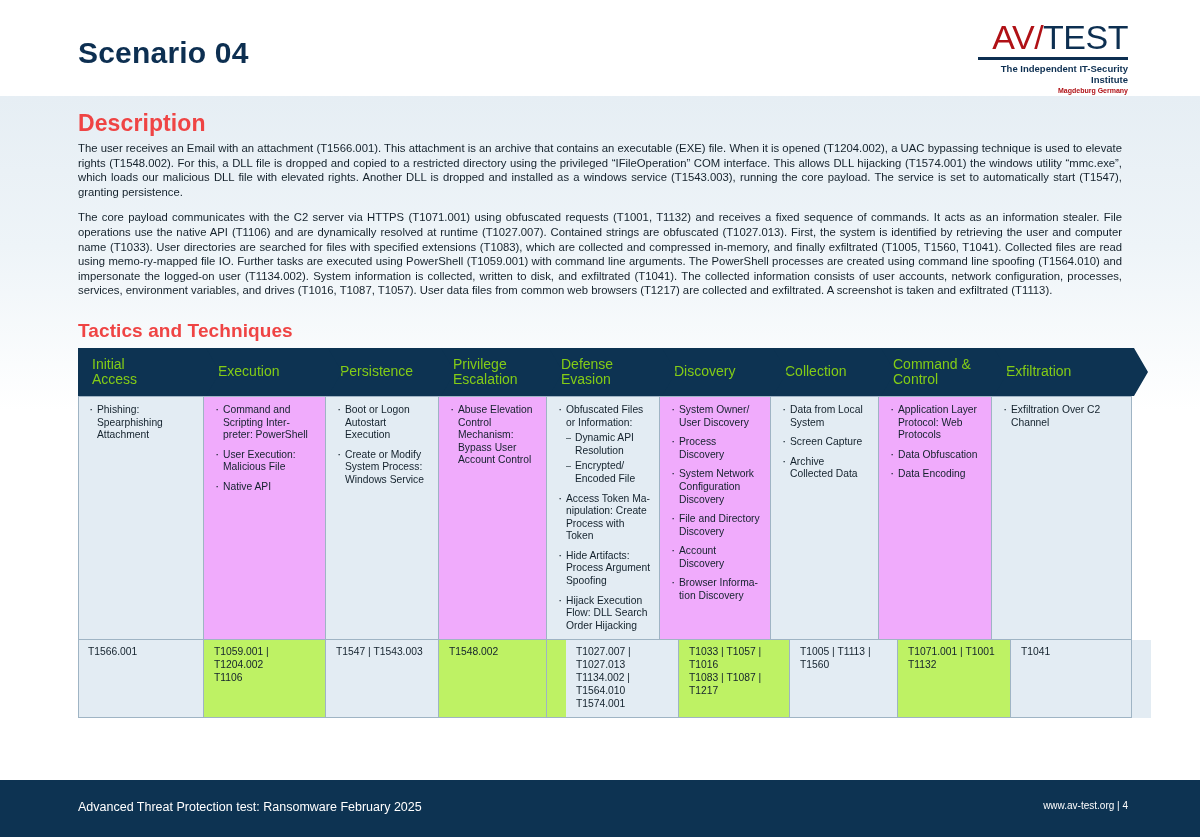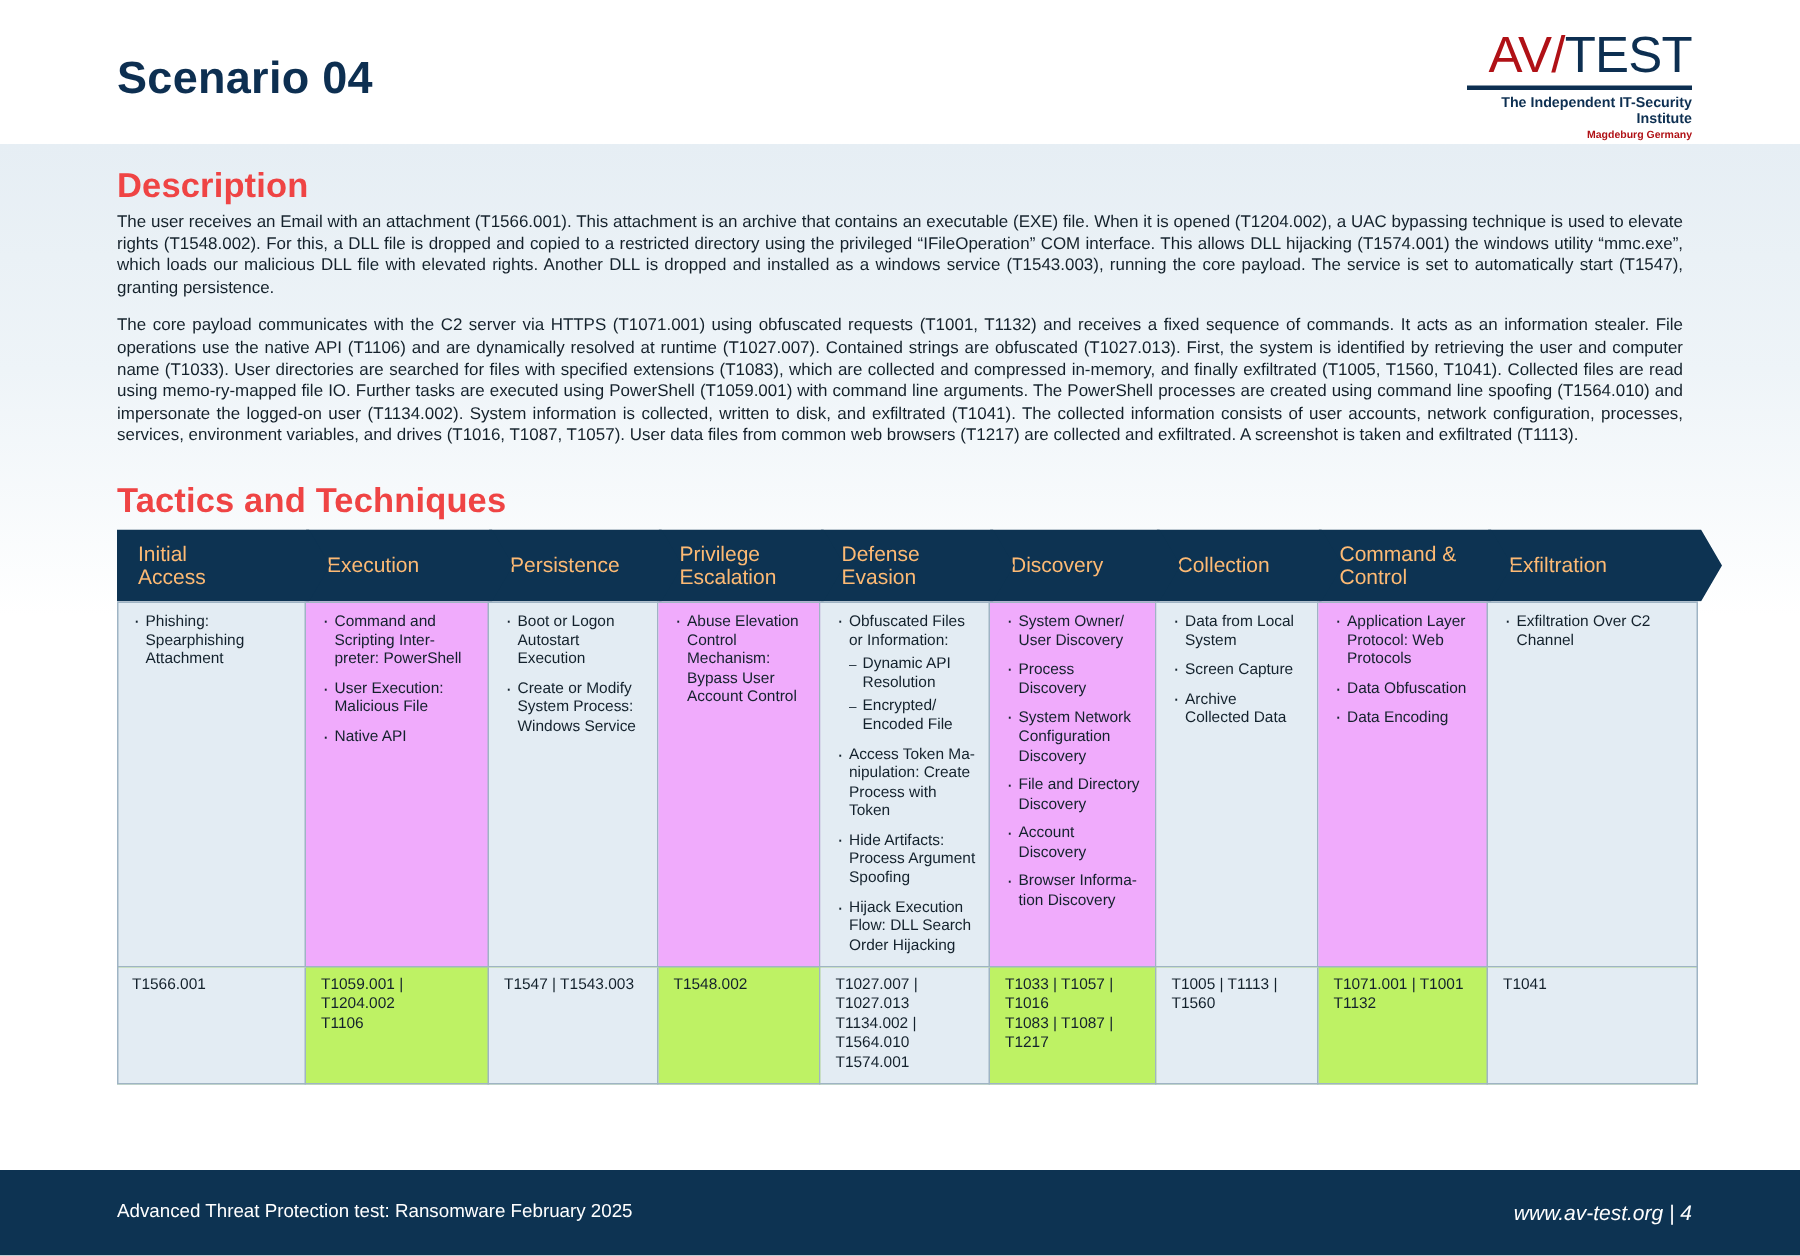--- a/index.html
+++ b/index.html
@@ -42,38 +42,38 @@
     position:absolute; left:0; top:96px; width:1200px; height:684px;
     background: linear-gradient(180deg,#e6eef4 0%, #eef4f8 22%, #ffffff 46%, #ffffff 100%);
   }
 
   .content { position:absolute; left:78px; top:110px; width:1044px; }
 
   h2.section {
     font-size:23px; font-weight:bold; color:#ef4444; margin:0 0 4px 0;
     letter-spacing:0.1px;
   }
-  h2.section.tt { font-size:23px; }
+  h2.section.tt { font-size:19px; }
   p.para {
     font-size:11.3px; line-height:14.6px; margin:0 0 11px 0; color:#14212b;
     text-align:justify;
   }
   .env-para { font-size:11.3px; line-height:14.6px; margin:0; color:#14212b; }
 
   .sec-desc { margin-top:0; }
   .sec-env { margin-top:18px; }
   .sec-tt { margin-top:22px; }
 
   
   .matrix { margin-top:6px; position:relative; width:1054px; }
   .chev-row { position:relative; height:48px; }
   .chev {
     position:absolute; top:0; height:48px;
     background:#0d3352;
-    color:#fdba74;
+    color:#84cc16;
     display:flex; align-items:center;
     padding-left:14px;
     font-size:14px; line-height:15px; font-weight:normal;
     clip-path: polygon(0 0, calc(100% - 14px) 0, 100% 50%, calc(100% - 14px) 100%, 0 100%, 14px 50%);
   }
   .chev.first {
     clip-path: polygon(0 0, calc(100% - 14px) 0, 100% 50%, calc(100% - 14px) 100%, 0 100%);
   }
   .chev-label { display:block; }
 
@@ -125,21 +125,21 @@
 
   
   .footer {
     position:absolute; left:0; bottom:0; width:1200px; height:57px;
     background:#0d3352; color:#ffffff;padding-left:16px;
   }
   .footer-left {
     position:absolute; left:78px; top:20px; font-size:12.5px;
   }
   .footer-right {
-    position:absolute; right:72px; top:20px; font-size:14px;font-style:italic;
+    position:absolute; right:72px; top:20px; font-size:10px;
   }
 </style>
 </head>
 <body>
 
 <div class="page">
 
   <div class="band"></div>
 
   <div class="header">
@@ -290,21 +290,21 @@
             <div class="idcell " style="width: 122px; flex: 0 0 122px;">
               <div>T1059.001 | T1204.002</div>
               <div>T1106</div>
             </div>
             <div class="idcell tint" style="width: 113px; flex: 0 0 113px;">
               <div>T1547 | T1543.003</div>
             </div>
             <div class="idcell " style="width: 108px; flex: 0 0 108px;">
               <div>T1548.002</div>
             </div>
-            <div class="idcell tint" style="width: 113px; flex: 0 0 113px;">
+            <div class="idcell tint" style="width: 113px; flex: 0 0 113px; margin-left: 19px;">
               <div>T1027.007 | T1027.013</div>
               <div>T1134.002 | T1564.010</div>
               <div>T1574.001</div>
             </div>
             <div class="idcell " style="width: 111px; flex: 0 0 111px;">
               <div>T1033 | T1057 | T1016</div>
               <div>T1083 | T1087 | T1217</div>
             </div>
             <div class="idcell tint" style="width: 108px; flex: 0 0 108px;">
               <div>T1005 | T1113 | T1560</div>

